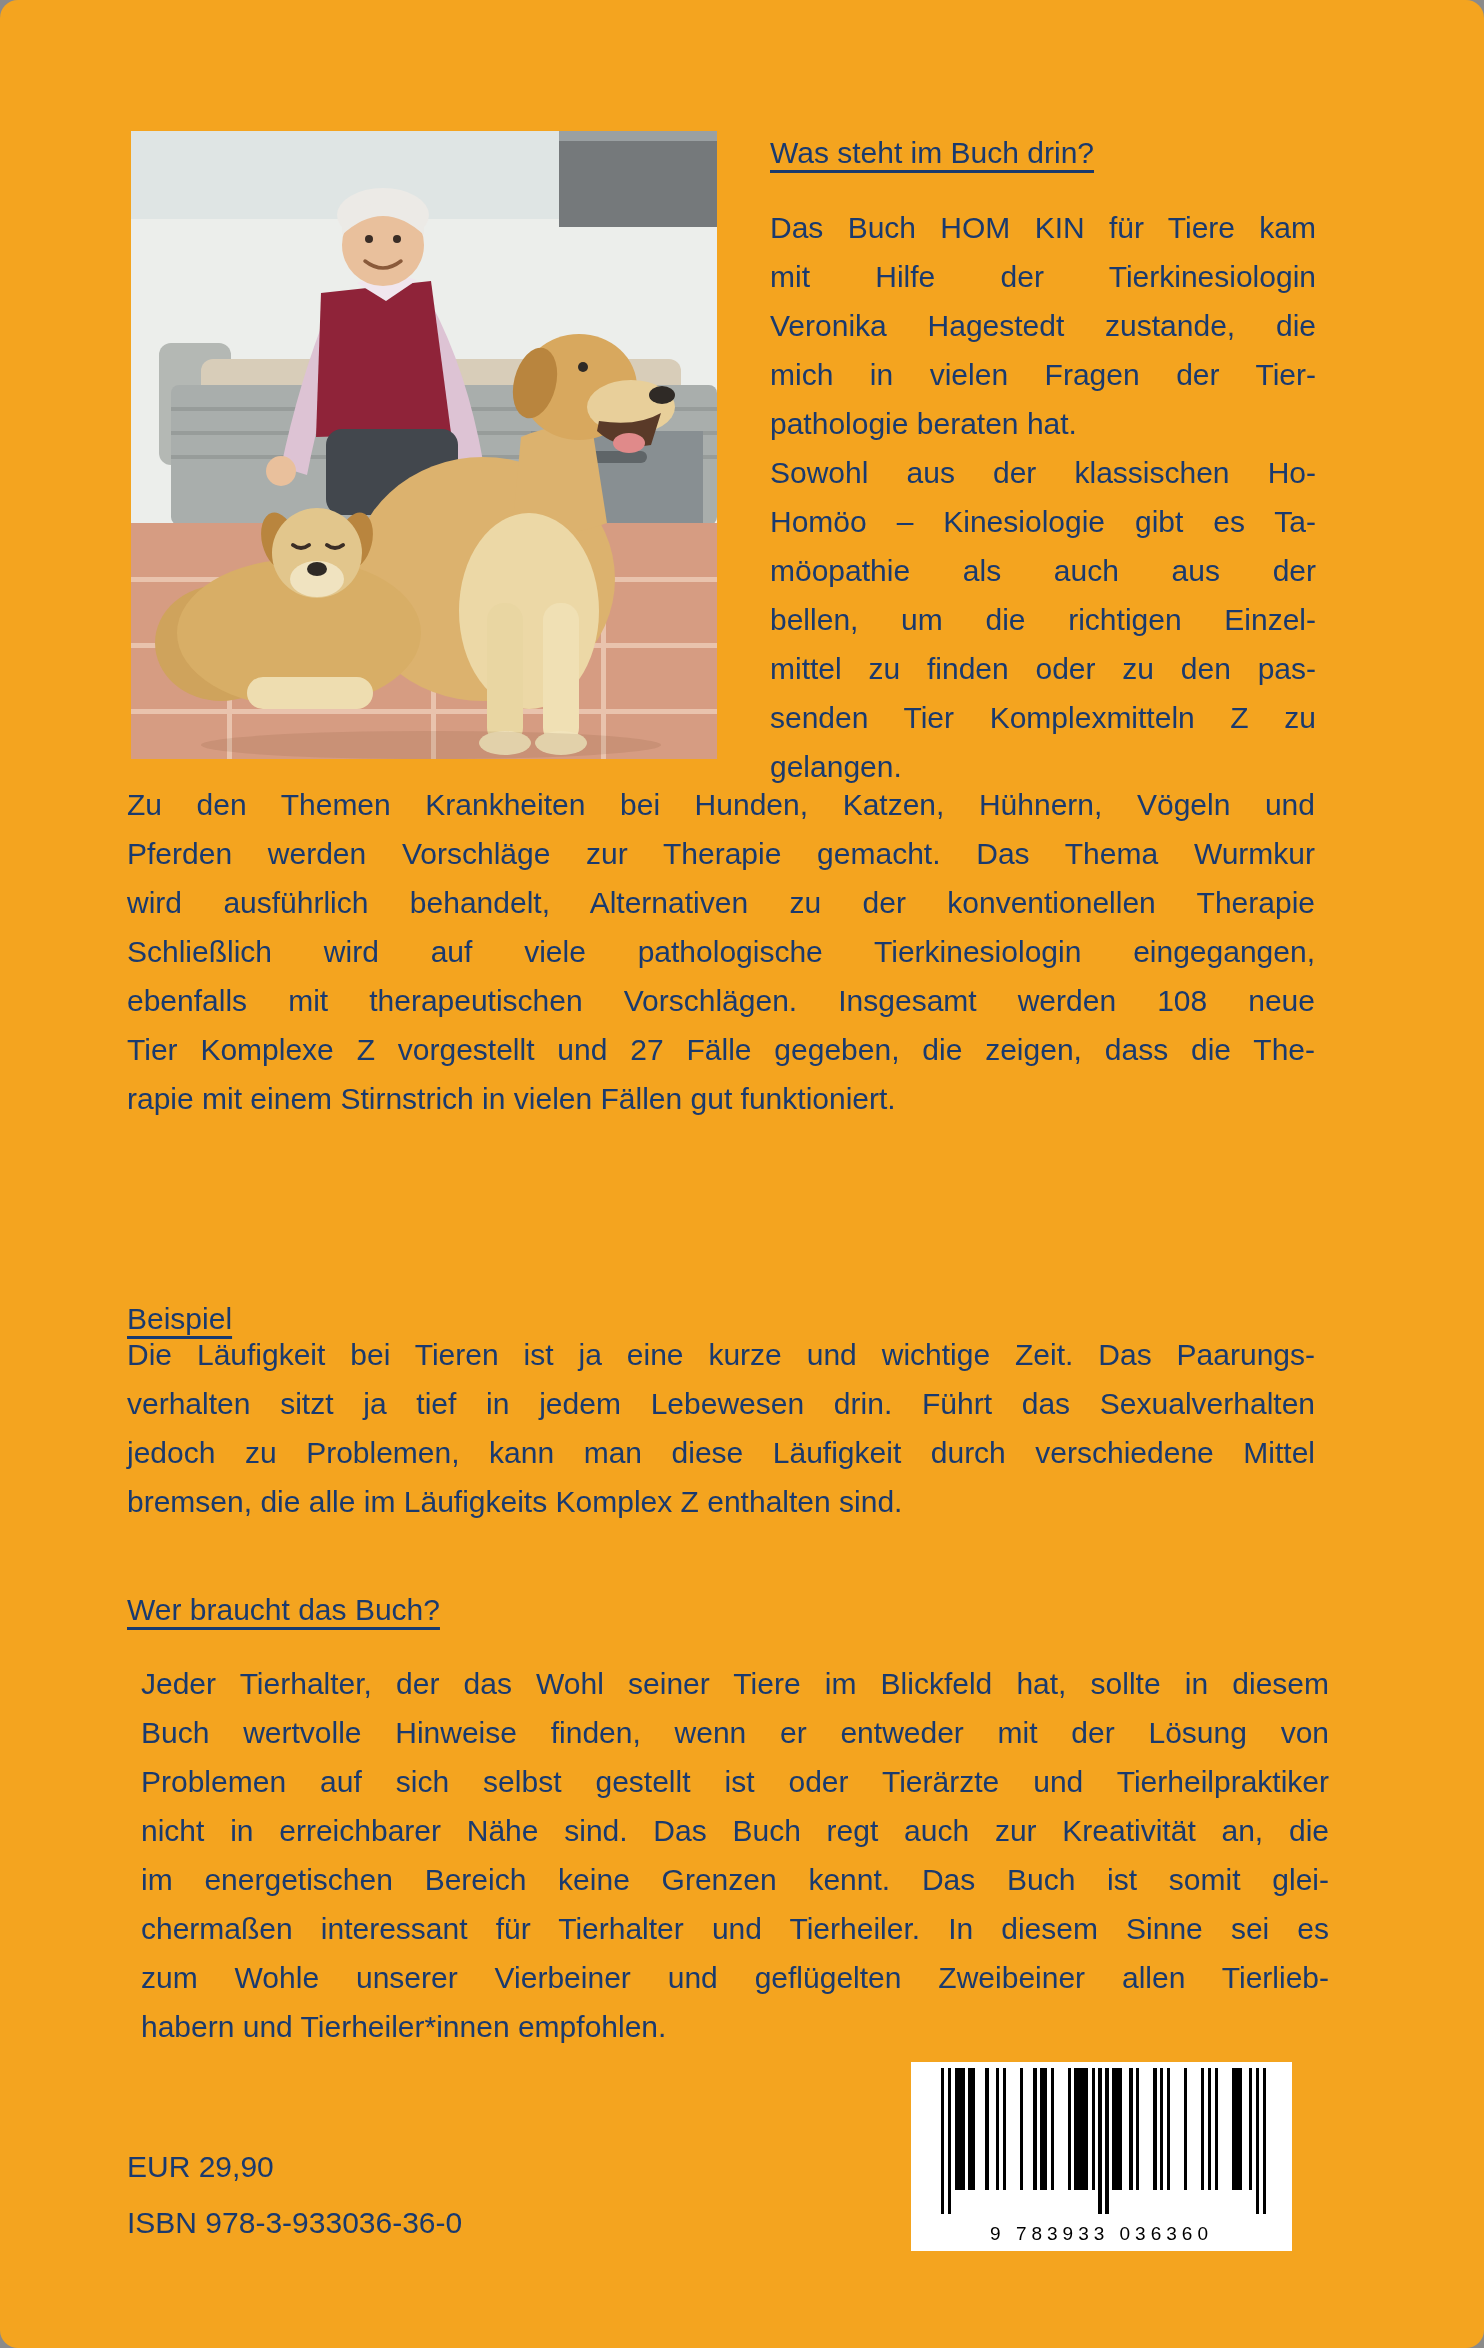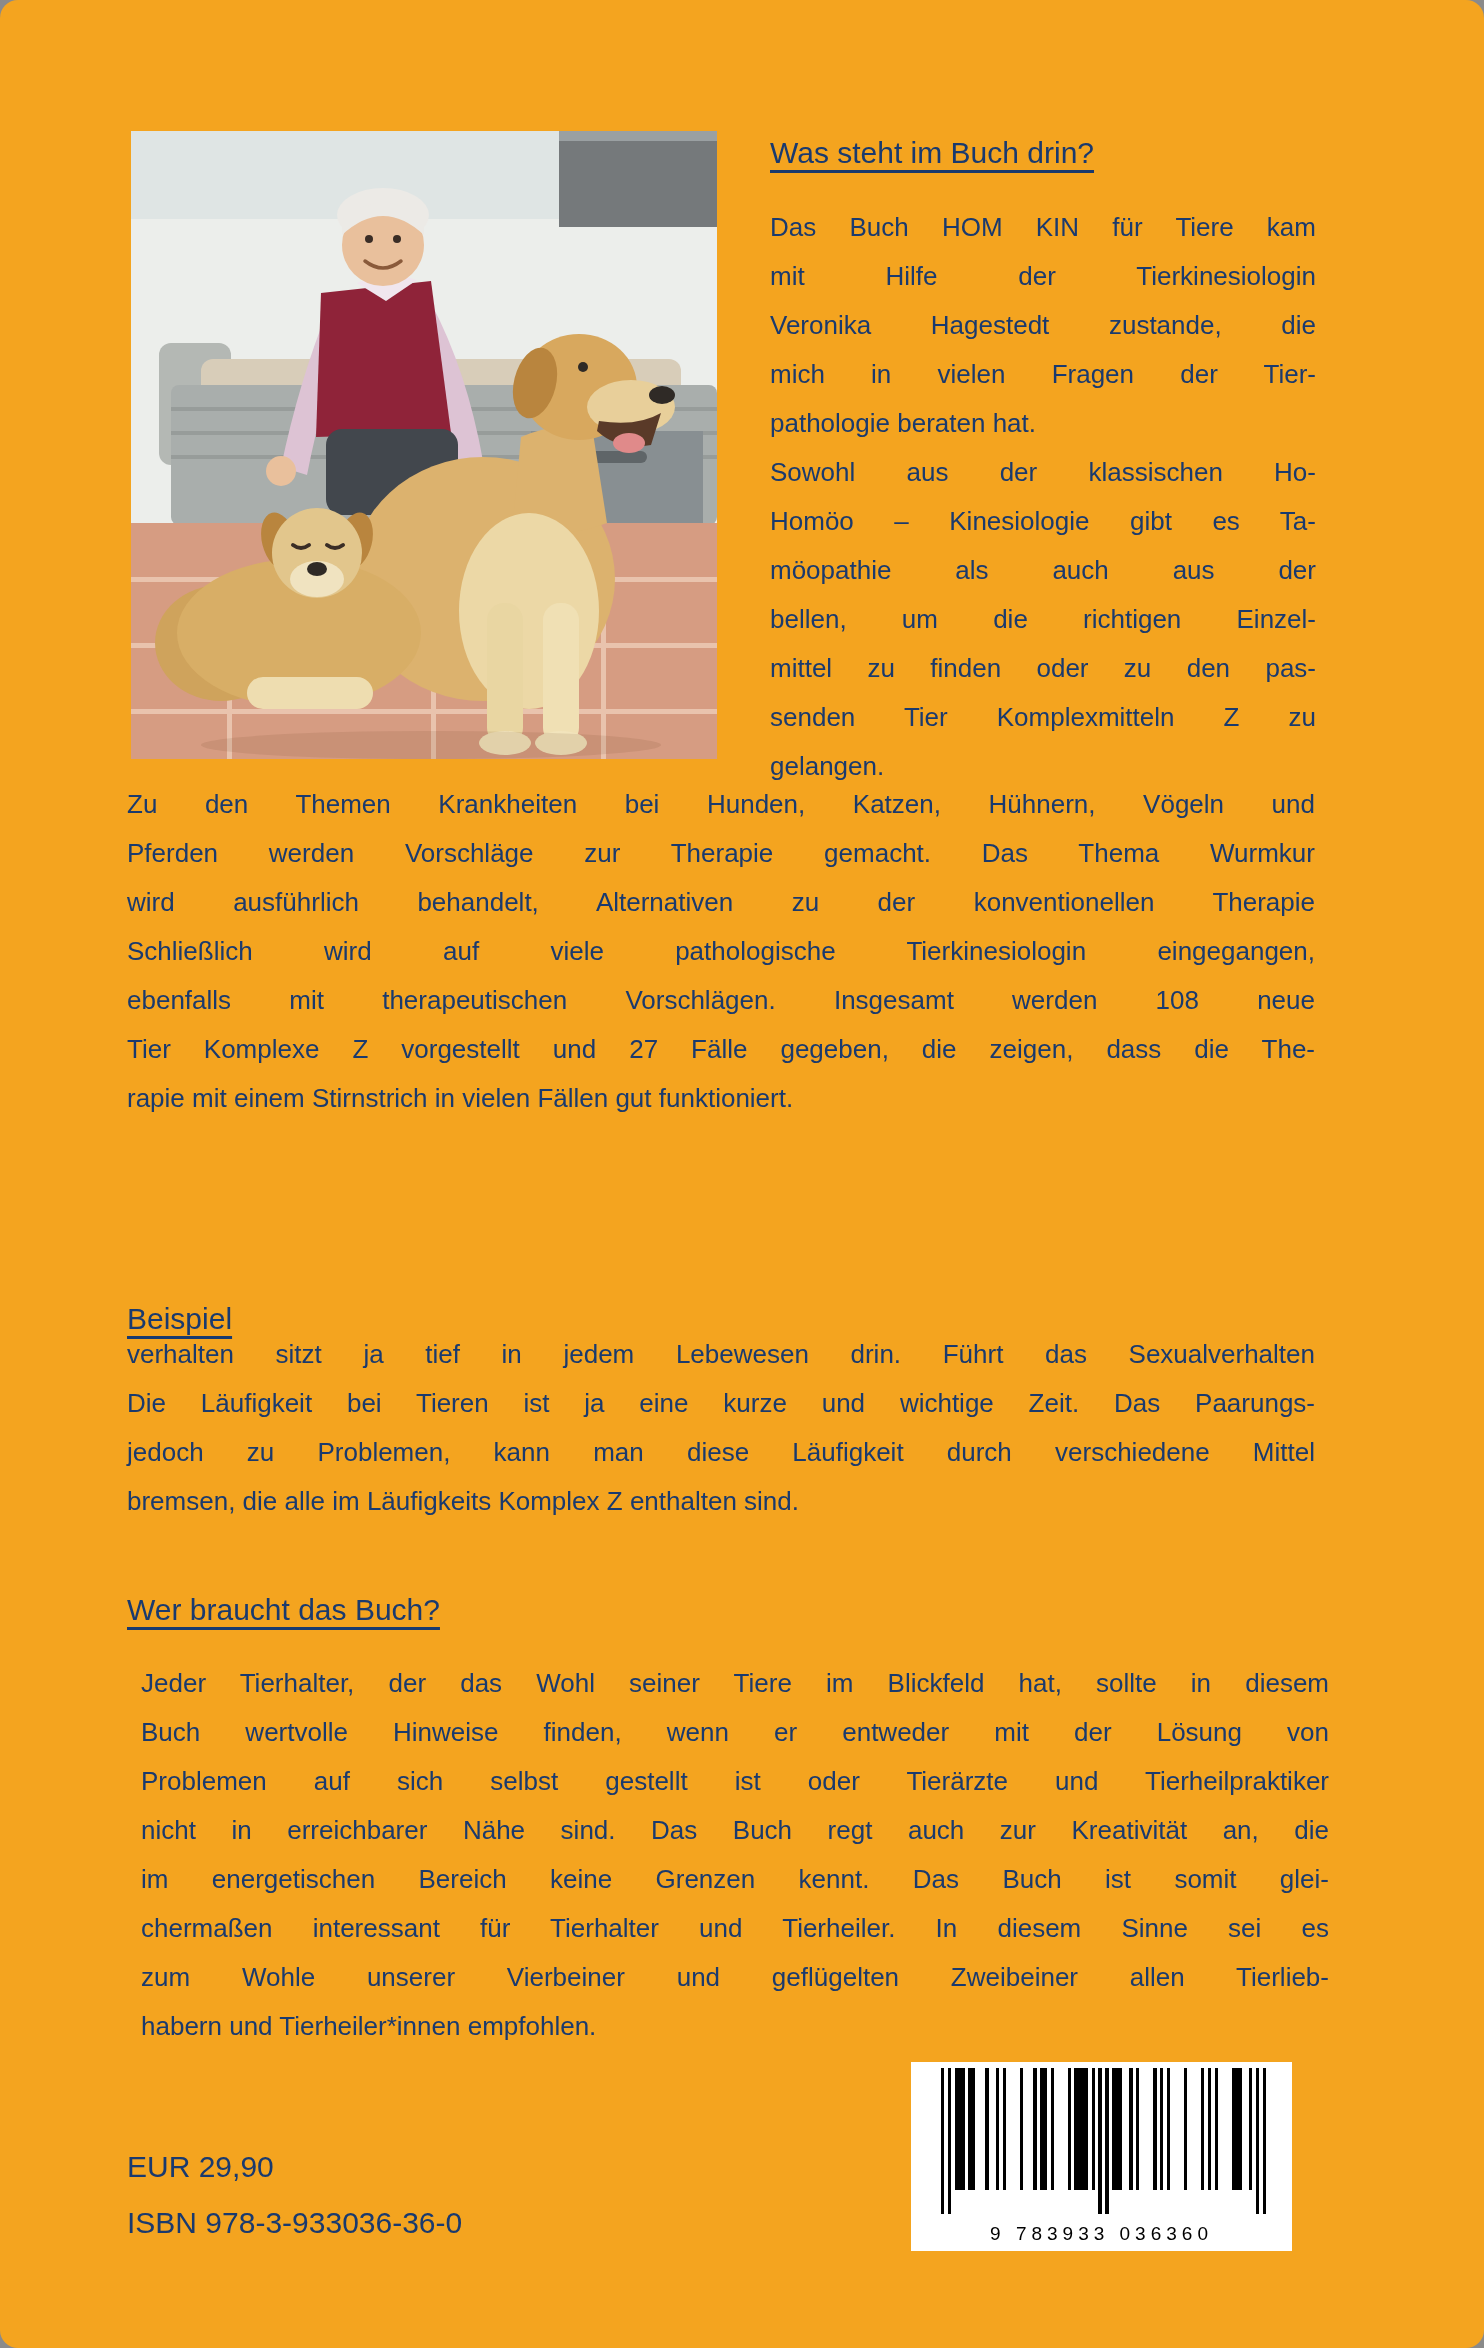--- a/index.html
+++ b/index.html
@@ -14,21 +14,21 @@
     border-radius:18px;
   }
   .heading {
     position:absolute;
     font-size:30px; line-height:49px;
     text-decoration:underline;
     text-underline-offset:7px;
     text-decoration-thickness:2.5px;
     white-space:nowrap;
   }
-  .textblock { position:absolute; font-size:26px; line-height:49px; }
+  .textblock { position:absolute; font-size:30px; line-height:49px; }
   .para { margin:0; }
   .line {
     text-align:justify;
     text-align-last:justify;
     height:49px;
     white-space:normal;
   }
   .line.last { text-align-last:left; }
 
   .photo {
@@ -172,22 +172,22 @@
         <div class="line">Schließlich wird auf viele pathologische Tierkinesiologin eingegangen,</div>
         <div class="line">ebenfalls mit therapeutischen Vorschlägen. Insgesamt werden 108 neue</div>
         <div class="line">Tier Komplexe Z vorgestellt und 27 Fälle gegeben, die zeigen, dass die The-</div>
         <div class="line last">rapie mit einem Stirnstrich in vielen Fällen gut funktioniert.</div>
       </div>
     </div>
 
   <div class="heading" style="left:127px; top:1294px;">Beispiel</div>
   <div class="textblock" style="left:127px; top:1330px; width:1188px;">
       <div class="para">
+        <div class="line">Die Läufigkeit bei Tieren ist ja eine kurze und wichtige Zeit. Das Paarungs-</div>
         <div class="line">verhalten sitzt ja tief in jedem Lebewesen drin. Führt das Sexualverhalten</div>
-        <div class="line">Die Läufigkeit bei Tieren ist ja eine kurze und wichtige Zeit. Das Paarungs-</div>
         <div class="line">jedoch zu Problemen, kann man diese Läufigkeit durch verschiedene Mittel</div>
         <div class="line last">bremsen, die alle im Läufigkeits Komplex Z enthalten sind.</div>
       </div>
     </div>
 
   <div class="heading" style="left:127px; top:1585px;">Wer braucht das Buch?</div>
   <div class="textblock" style="left:141px; top:1659px; width:1188px;">
       <div class="para">
         <div class="line">Jeder Tierhalter, der das Wohl seiner Tiere im Blickfeld hat, sollte in diesem</div>
         <div class="line">Buch wertvolle Hinweise finden, wenn er entweder mit der Lösung von</div>

